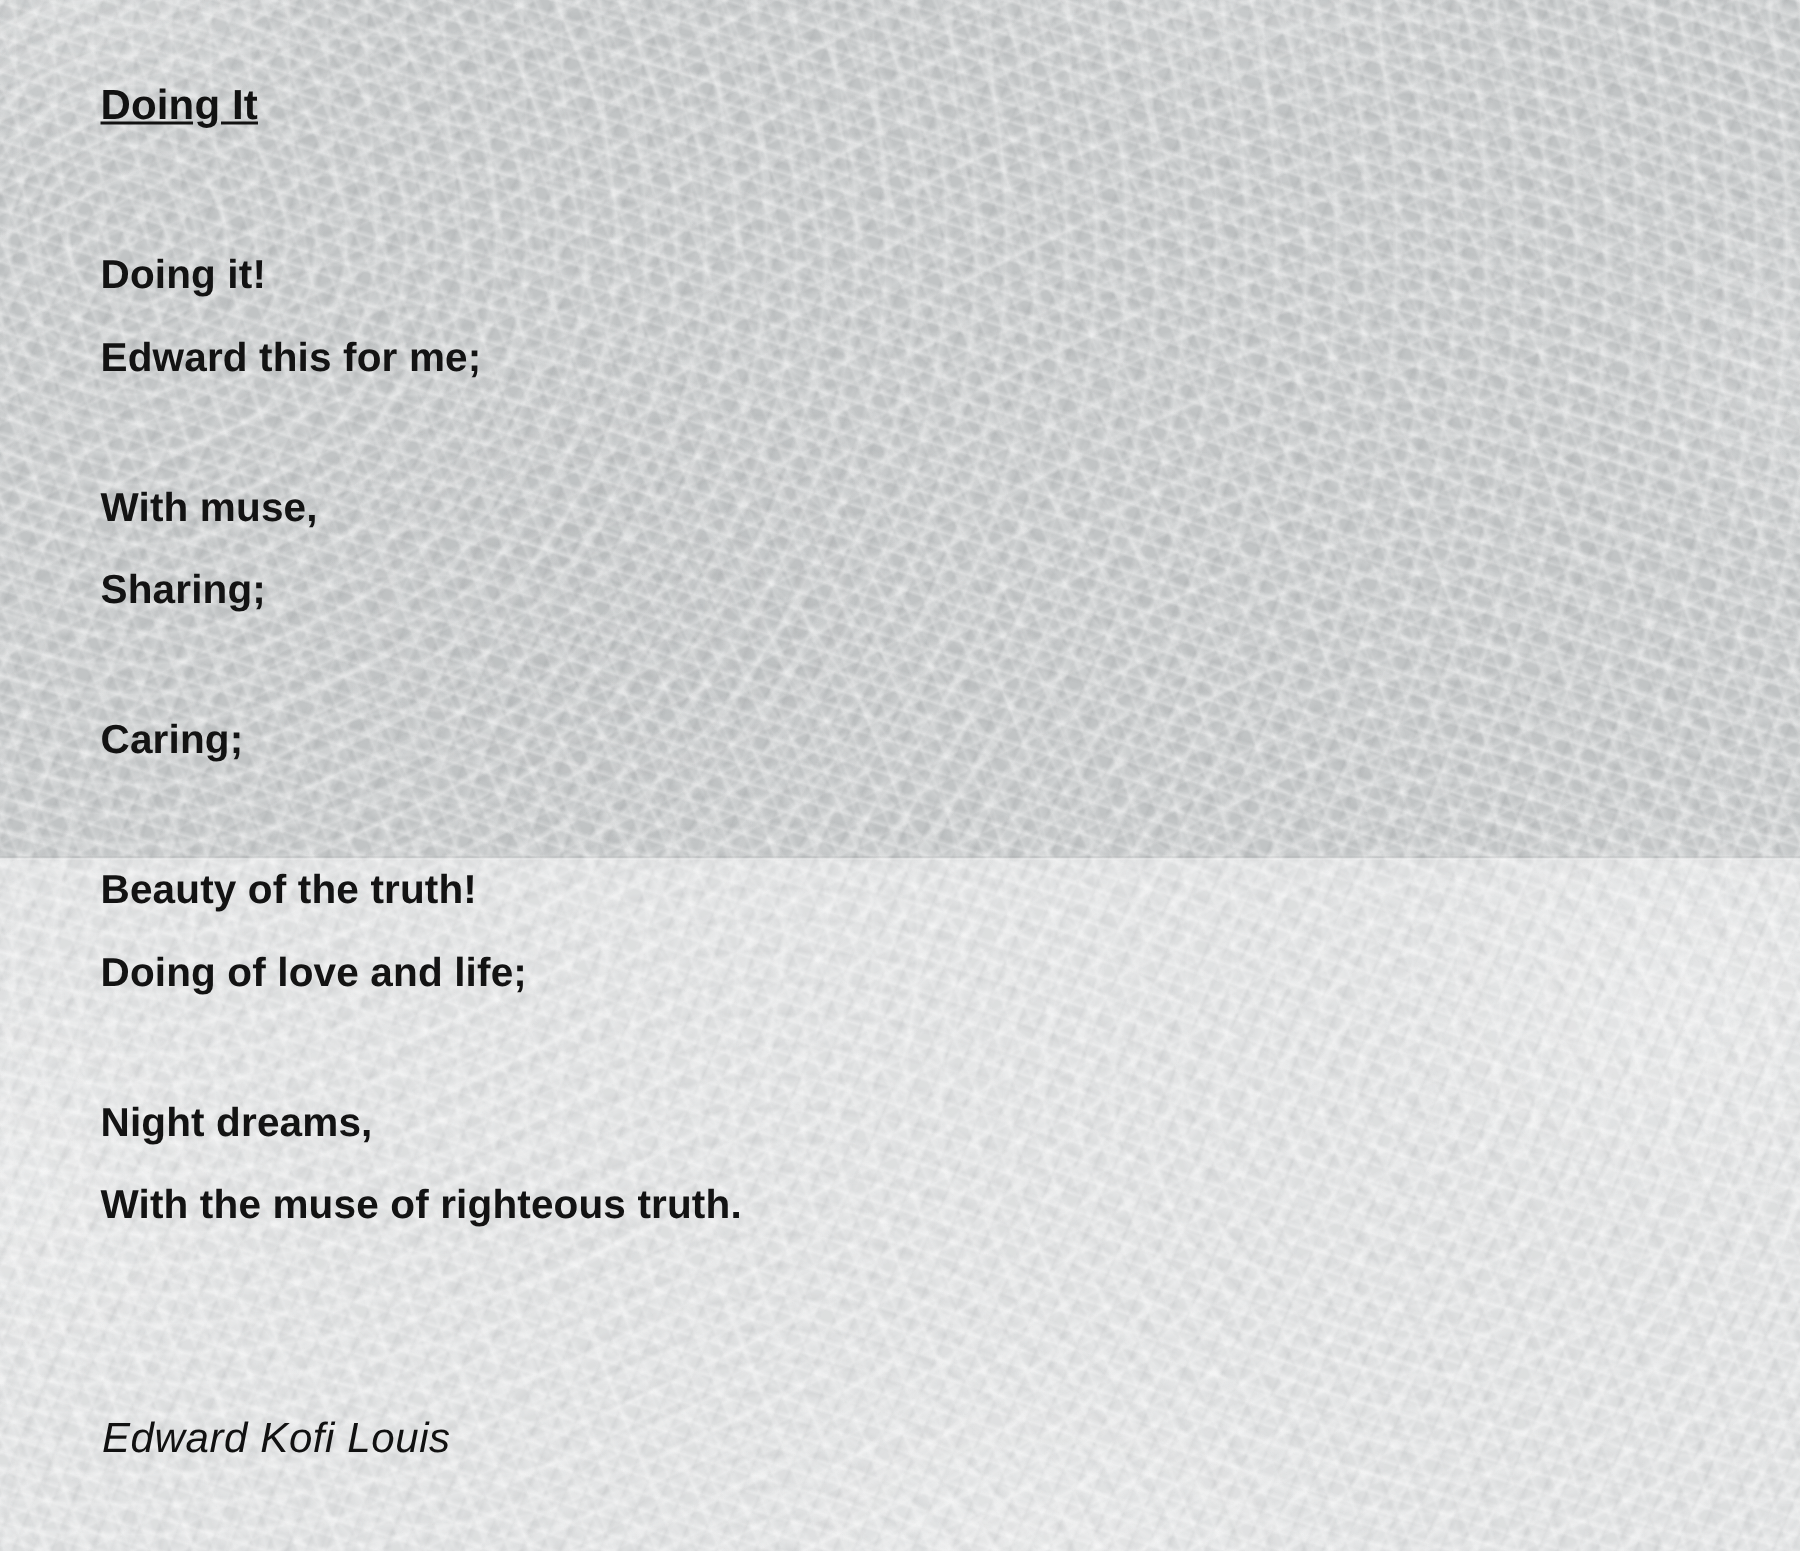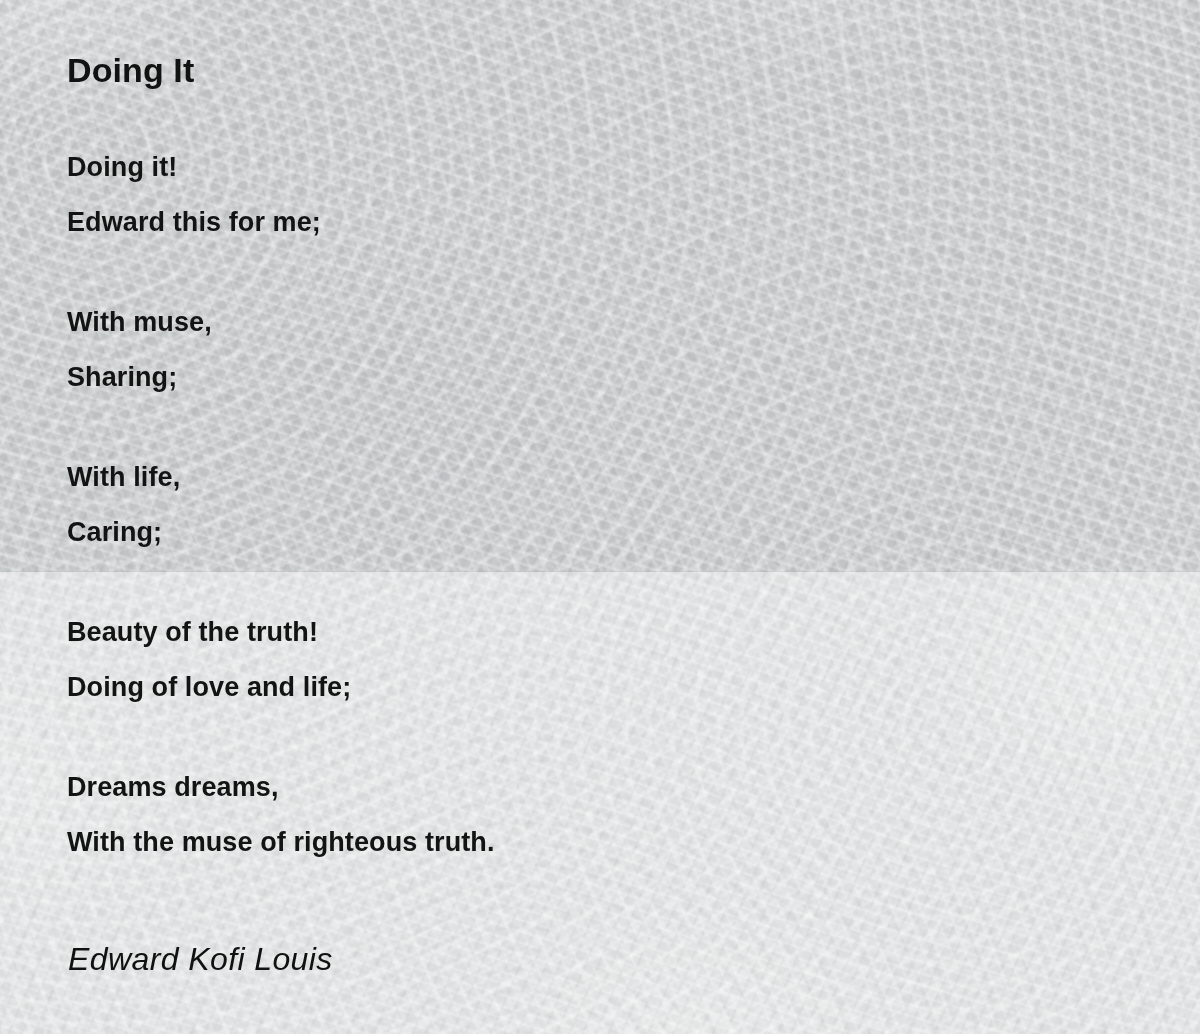--- a/index.html
+++ b/index.html
@@ -153,32 +153,33 @@
     top: 0;
     width: 1200px;
     height: 1034px;
   }
 
   #poem-title {
     position: absolute;
     left: 67px;
     top: 48px;
     margin: 0;
-    font-size: 34px;
+    font-size: 28px;
     font-weight: bold;
     line-height: 44px;
     color: #121212;
     letter-spacing: 0.1px;
     white-space: pre;
+    text-decoration: underline;
   }
 
   #poem-body {
     position: absolute;
     left: 67px;
-    top: 140px;
+    top: 156px;
     width: 1060px;
   }
 
   .stanza {
     margin: 0 0 45px 0;
   }
 
   .stanza:last-child {
     margin-bottom: 0;
   }
@@ -190,21 +191,21 @@
     color: #131313;
     white-space: pre;
     letter-spacing: 0.1px;
   }
 
   #poem-author {
     position: absolute;
     left: 68px;
     top: 938px;
     margin: 0;
-    font-size: 32px;
+    font-size: 28px;
     font-style: italic;
     font-weight: normal;
     line-height: 42px;
     color: #111111;
     letter-spacing: 0.4px;
     white-space: pre;
   }
 </style>
 </head>
 <body>
@@ -233,31 +234,30 @@
         <div class="poem-line">Doing it!</div>
         <div class="poem-line">Edward this for me;</div>
       </div>
 
       <div class="stanza">
         <div class="poem-line">With muse,</div>
         <div class="poem-line">Sharing;</div>
       </div>
 
       <div class="stanza">
-        <div class="poem-line">With life,</div>
         <div class="poem-line">Caring;</div>
       </div>
 
       <div class="stanza">
         <div class="poem-line">Beauty of the truth!</div>
         <div class="poem-line">Doing of love and life;</div>
       </div>
 
       <div class="stanza">
-        <div class="poem-line">Dreams dreams,</div>
+        <div class="poem-line">Night dreams,</div>
         <div class="poem-line">With the muse of righteous truth.</div>
       </div>
 
     </div>
 
     <div id="poem-author">Edward Kofi Louis</div>
 
   </div>
 </div>
 

